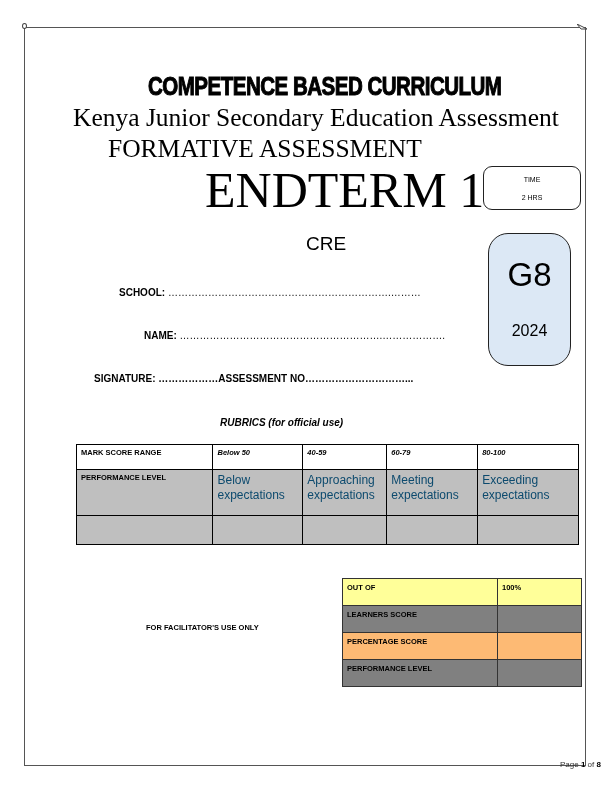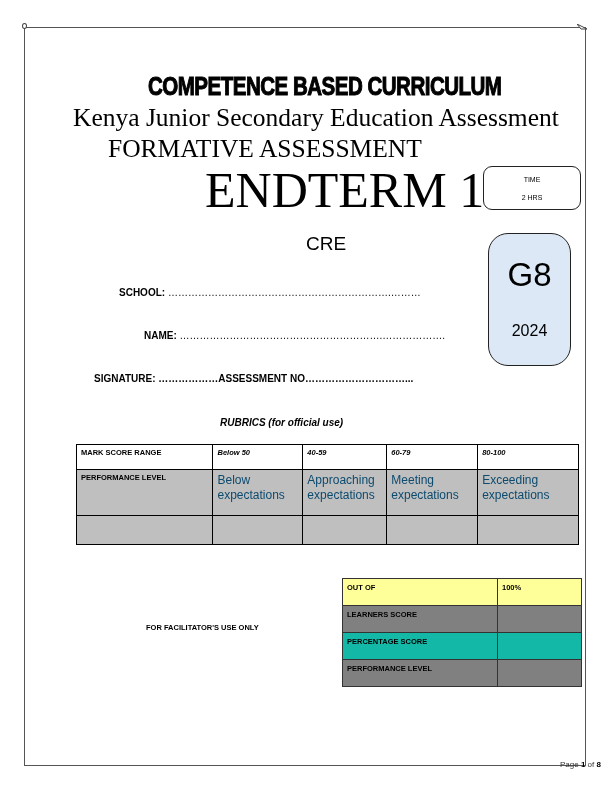--- a/index.html
+++ b/index.html
@@ -32,21 +32,21 @@
     table.rubric tr.r1 td.rng { font-style: italic; }
     table.rubric tr.r2 td { height: 46px; background: #bfbfbf; font-size: 12px; color: #0c4a6e; line-height: 1.25; }
     table.rubric tr.r2 td.lbl { font-size: 7.5px; font-style: normal; font-weight: bold; color: #000; }
     table.rubric tr.r3 td { height: 29px; background: #bfbfbf; }
     .fac { left: 146px; top: 623px; font-size: 7.5px; font-weight: bold; white-space: nowrap; }
     table.score { position: absolute; left: 342px; top: 578px; border-collapse: collapse; width: 240px; }
     table.score td { border: 1px solid #333; vertical-align: top; padding: 4px 4px 0 4px; font-size: 7.5px; font-weight: bold; height: 27px; box-sizing: border-box; }
     table.score td.c1 { width: 155px; }
     table.score tr.yellow td { background: #ffff99; }
     table.score tr.dark td { background: #808080; }
-    table.score tr.light td { background: #14b8a6; }
+    table.score tr.light td { background: #fdba74; }
     .pagenum { left: 528px; top: 760px; font-size: 8px; color: #333; white-space: nowrap; padding-left: 32px; }
     .pagenum b { color: #000; }
   </style>
 </head>
 <body>
 
 <div class="frame"></div>
 <div class="anchor-mark"></div>
 <svg class="corner-fold" viewBox="0 0 10 10">
   <polygon points="0,0 10,5 4,5" fill="#fff" stroke="#444" stroke-width="1"></polygon>

